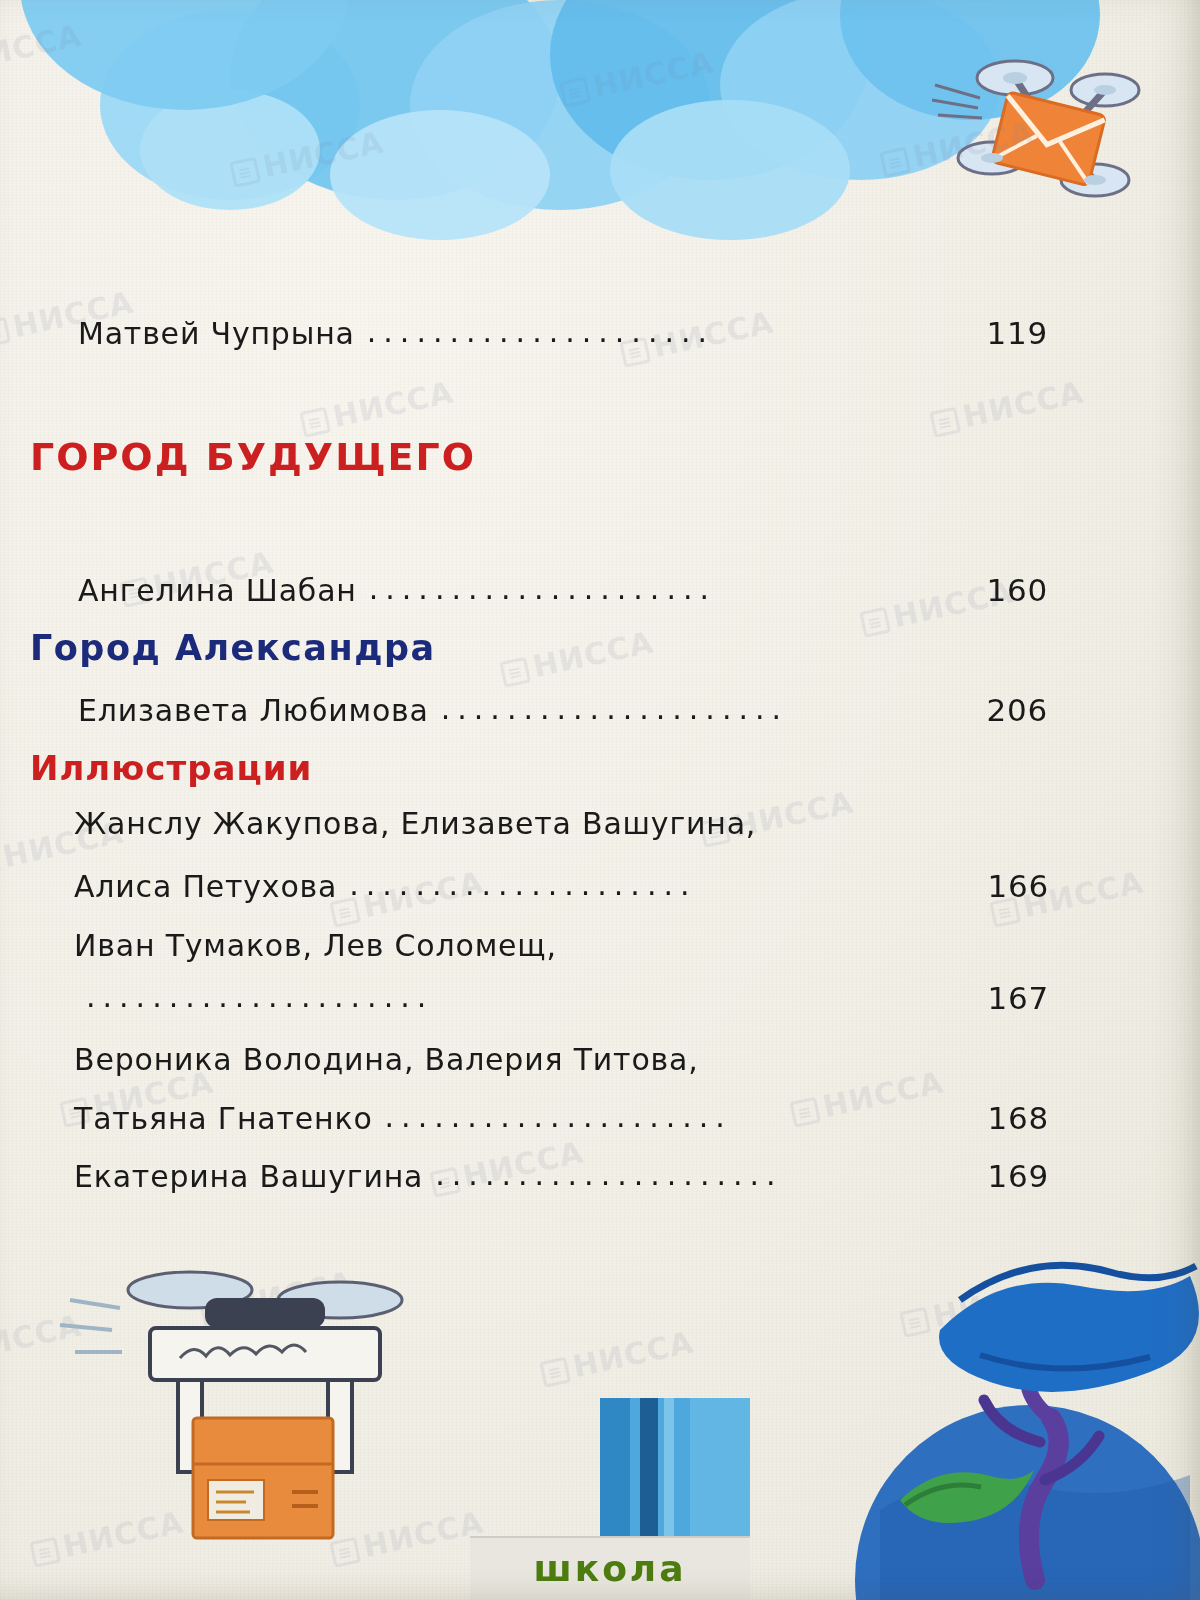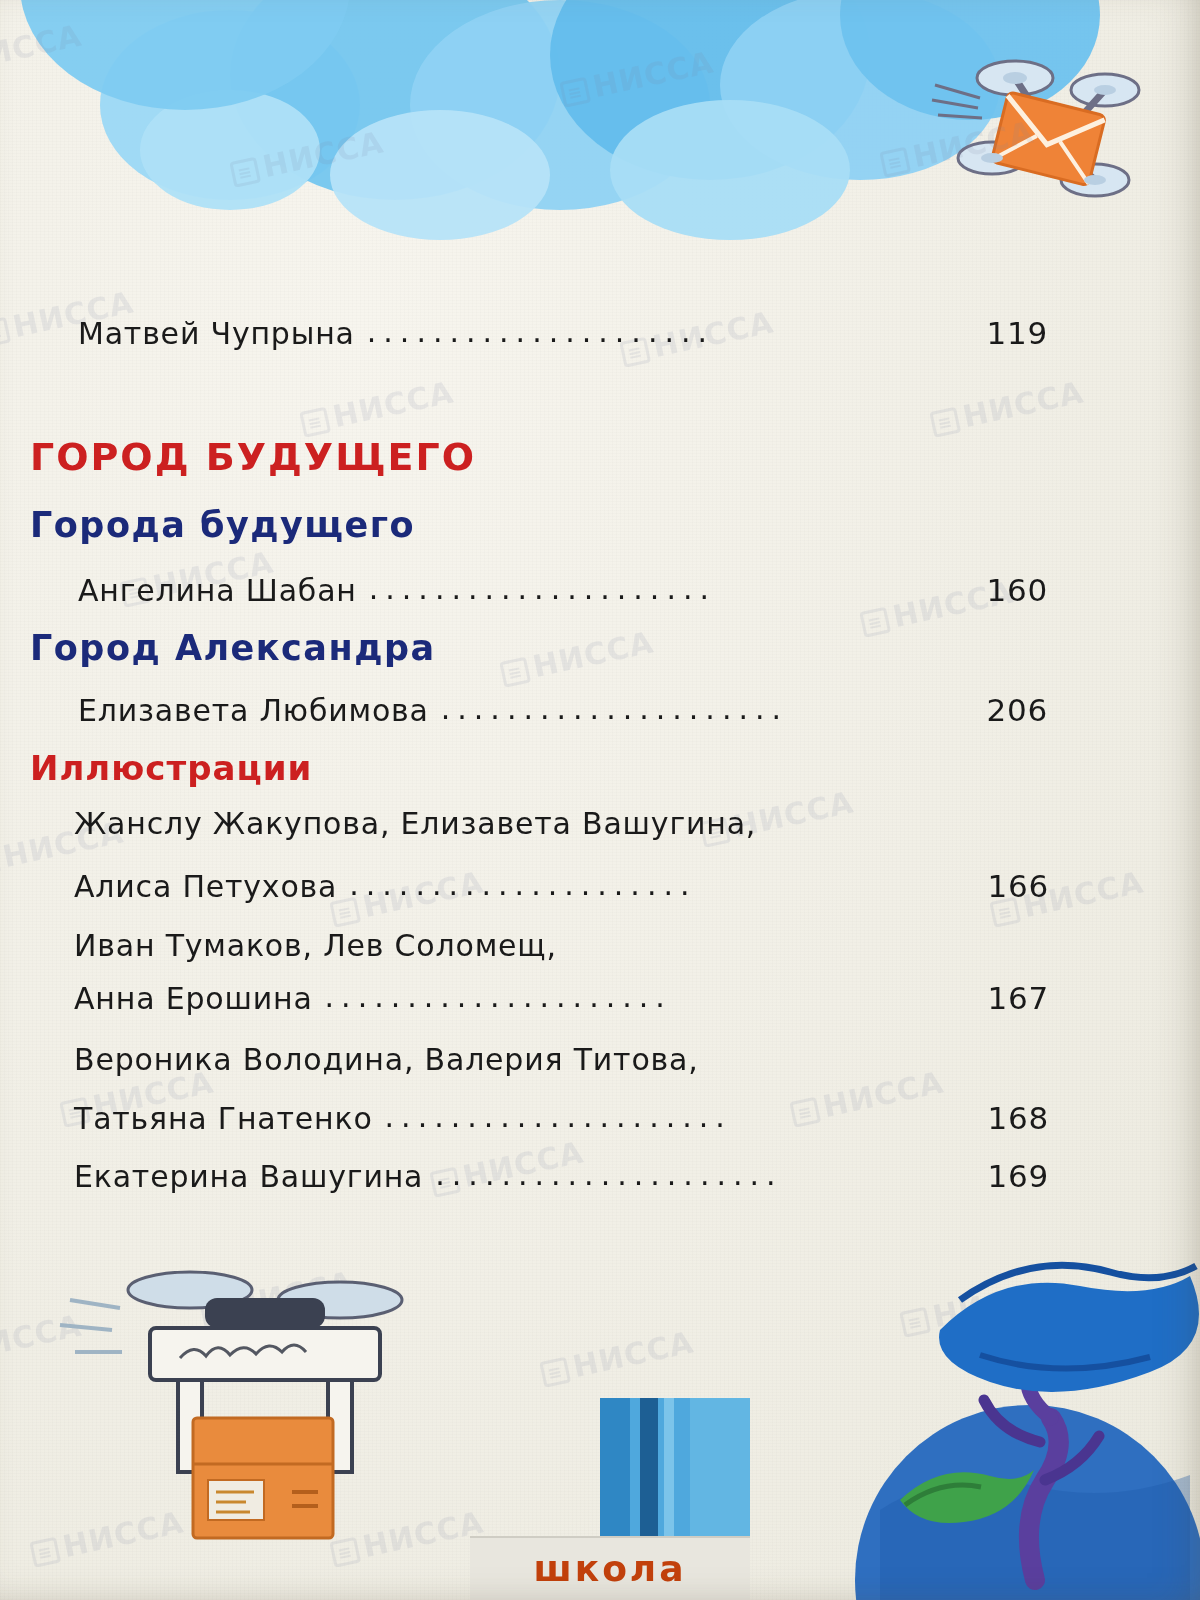--- a/index.html
+++ b/index.html
@@ -175,21 +175,21 @@
     width: 280px;
     height: 62px;
     background: #e8e6de;
     border-top: 2px solid #cfcdc4;
   }
   .school-sign span {
     display: block;
     text-align: center;
     font-family: "DejaVu Sans", sans-serif;
     font-weight: bold;
-    color: #c2410c;
+    color: #4d7c0f;
     font-size: 36px;
     letter-spacing: 3px;
     line-height: 62px;
   }
 </style>
 </head>
 <body>
 
 <div class="page">
   <div class="paper-grain"></div>
@@ -308,21 +308,20 @@
 
 
     <div class="entry" style="left:78px; top:315px; width:970px;">
       <span class="author">Матвей  Чупрына</span>
       <span class="leader">.....................</span>
       <span class="page-num">119</span>
     </div>
 
     <div class="section-title-red" style="left:30px; top:435px;">ГОРОД   БУДУЩЕГО</div>
 
-    <div class="section-title-blue" style="left:30px; top:505px;">Города будущего</div>
 
     <div class="entry" style="left:78px; top:572px; width:970px;">
       <span class="author">Ангелина  Шабан</span>
       <span class="leader">.....................</span>
       <span class="page-num">160</span>
     </div>
 
     <div class="section-title-blue" style="left:30px; top:628px;text-align:center;">Город Александра</div>
 
     <div class="entry" style="left:78px; top:692px; width:970px;">
@@ -335,21 +334,20 @@
 
     <div class="line-plain" style="left:74px; top:806px;">Жанслу  Жакупова,  Елизавета  Вашугина,</div>
     <div class="entry" style="left:74px; top:868px; width:975px;">
       <span class="author">Алиса  Петухова</span>
       <span class="leader">.....................</span>
       <span class="page-num">166</span>
     </div>
 
     <div class="line-plain" style="left:74px; top:928px;">Иван  Тумаков,  Лев  Соломещ,</div>
     <div class="entry" style="left:74px; top:980px; width:975px;">
-      <span class="author">Анна  Ерошина</span>
       <span class="leader">.....................</span>
       <span class="page-num">167</span>
     </div>
 
     <div class="line-plain" style="left:74px; top:1042px;">Вероника  Володина,  Валерия  Титова,</div>
     <div class="entry" style="left:74px; top:1100px; width:975px;">
       <span class="author">Татьяна  Гнатенко</span>
       <span class="leader">.....................</span>
       <span class="page-num">168</span>
     </div>

